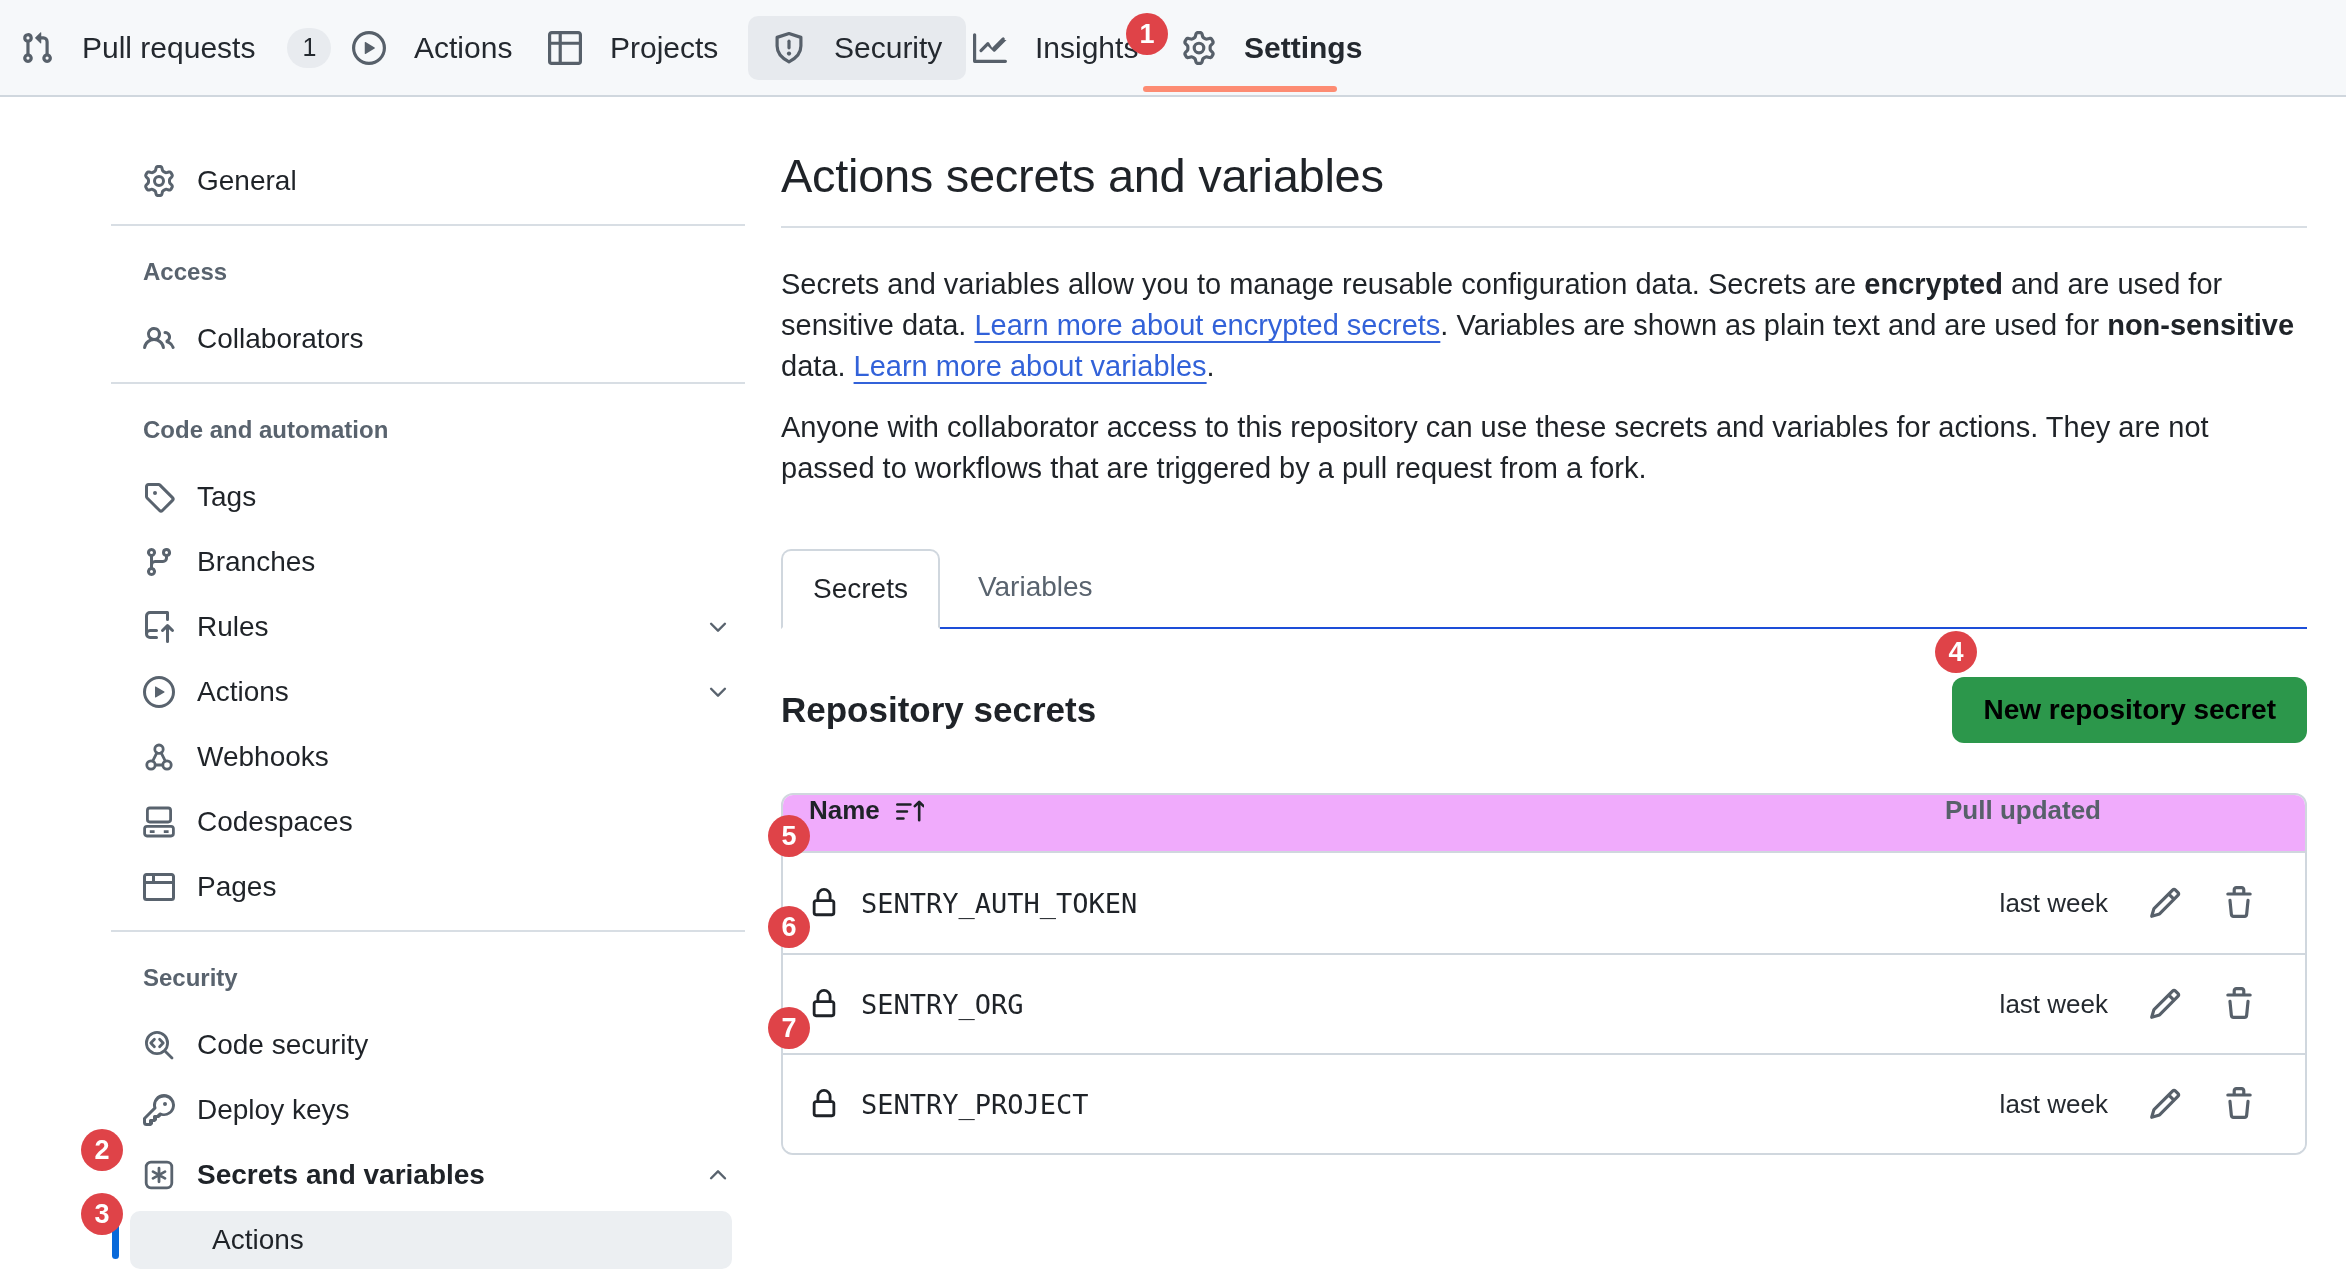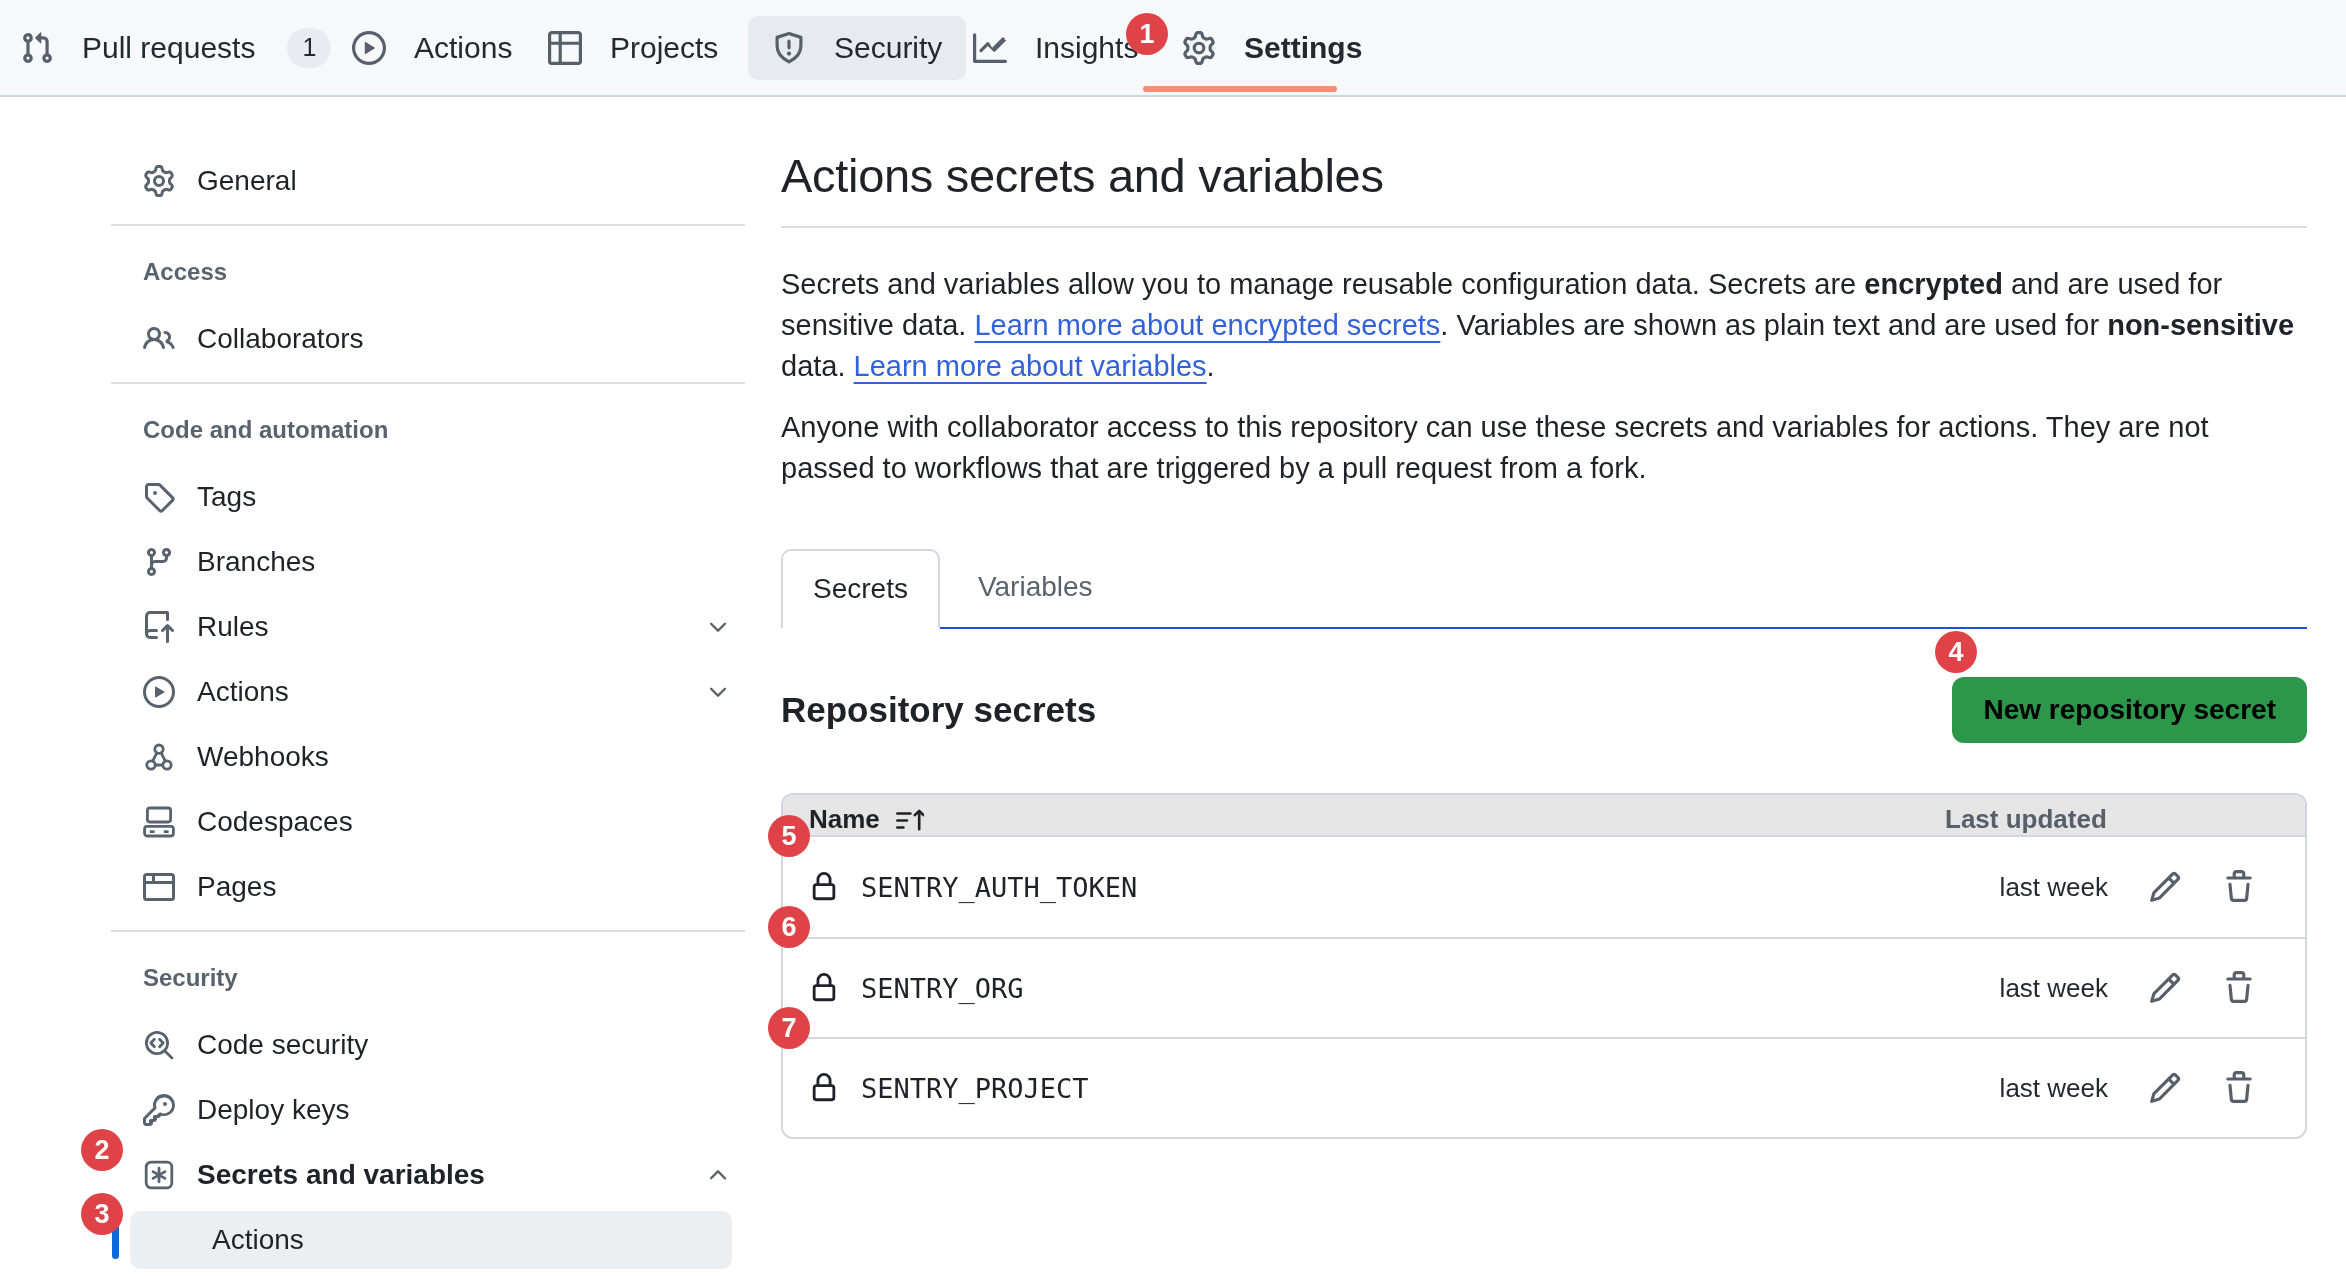--- a/index.html
+++ b/index.html
@@ -59,22 +59,22 @@
     border-radius:10px 10px 0 0;margin-bottom:-2px;background:#ffffff;
     color:#1f2328;padding:0 30px;box-sizing:border-box;}
 
   .panel-head{display:flex;justify-content:space-between;align-items:center;margin-top:32px;}
   .panel-title{font-size:35px;font-weight:700;}
   .btn-primary{height:66px;padding:0 31px;background:#2c974b;color:#000000;
     font-size:28px;font-weight:700;font-family:"Liberation Sans",sans-serif;
     border:none;border-radius:12px;display:flex;align-items:center;cursor:pointer;}
 
   .secrets-table{margin-top:34px;border:2px solid #d0d7de;border-radius:12px;overflow:hidden;}
-  .t-head{height:42px;background:#e5e5e5;border-bottom:2px solid #d0d7de;
-    display:flex;align-items:flex-end;padding-left:26px;box-sizing:border-box;}
+  .t-head{height:58px;background:#f0abfc;border-bottom:2px solid #d0d7de;
+    display:flex;align-items:flex-start;padding-left:26px;box-sizing:border-box;}
   .col-name{font-size:26px;font-weight:700;display:flex;align-items:center;gap:16px;color:#1f2328;}
   .sort-ic{width:28px;height:28px;color:#1f2328;cursor:pointer;}
   .t-right{width:360px;margin-left:auto;display:flex;align-items:center;flex:none;}
   .col-updated{font-size:26px;font-weight:700;color:#57606a;}
   .t-row{height:100px;display:flex;align-items:center;padding-left:26px;
     border-top:2px solid #d0d7de;box-sizing:border-box;background:#fff;}
   .t-row:first-of-type{border-top:none;}
   .lock-ic{width:30px;height:30px;margin-right:22px;color:#1f2328;flex:none;}
   .secret-name{font-family:"DejaVu Sans Mono",monospace;font-size:27px;color:#1f2328;}
   .updated{width:163px;text-align:right;font-size:26px;color:#24292f;}
@@ -313,21 +313,21 @@
     <div class="t-head">
       <span class="col-name">
         <span>Name</span>
         <span class="sort-ic" id="sort-icon-slot">
             <svg viewBox="0 0 16 16" class="" aria-hidden="true">
               <path d="M0 4.25c0-.414.336-.75.75-.75h7.5a.75.75 0 0 1 0 1.5H.75A.75.75 0 0 1 0 4.25Zm0 4c0-.414.336-.75.75-.75h5.5a.75.75 0 0 1 0 1.5H.75A.75.75 0 0 1 0 8.25Zm0 4c0-.414.336-.75.75-.75h3.5a.75.75 0 0 1 0 1.5H.75a.75.75 0 0 1-.75-.75ZM13.78 2.22l2.5 2.5a.749.749 0 0 1-.326 1.275.749.749 0 0 1-.734-.215l-1.22-1.22v8.69a.75.75 0 0 1-1.5 0V4.56l-1.22 1.22a.749.749 0 0 1-1.275-.326.749.749 0 0 1 .215-.734l2.5-2.5a.75.75 0 0 1 1.06 0Z"></path>
             </svg>
           </span>
       </span>
       <span class="t-right">
-        <span class="col-updated">Last updated</span>
+        <span class="col-updated">Pull updated</span>
       </span>
     </div>
     <div id="table-rows">
         <div class="t-row">
           <span class="lock-ic">
             <svg viewBox="0 0 16 16" class="" aria-hidden="true">
               <path d="M4 4a4 4 0 0 1 8 0v2h.25c.966 0 1.75.784 1.75 1.75v5.5A1.75 1.75 0 0 1 12.25 15h-8.5A1.75 1.75 0 0 1 2 13.25v-5.5C2 6.784 2.784 6 3.75 6H4Zm8.25 3.5h-8.5a.25.25 0 0 0-.25.25v5.5c0 .138.112.25.25.25h8.5a.25.25 0 0 0 .25-.25v-5.5a.25.25 0 0 0-.25-.25ZM10.5 6V4a2.5 2.5 0 1 0-5 0v2Z"></path>
             </svg>
           </span>
           <span class="secret-name">SENTRY_AUTH_TOKEN</span>

